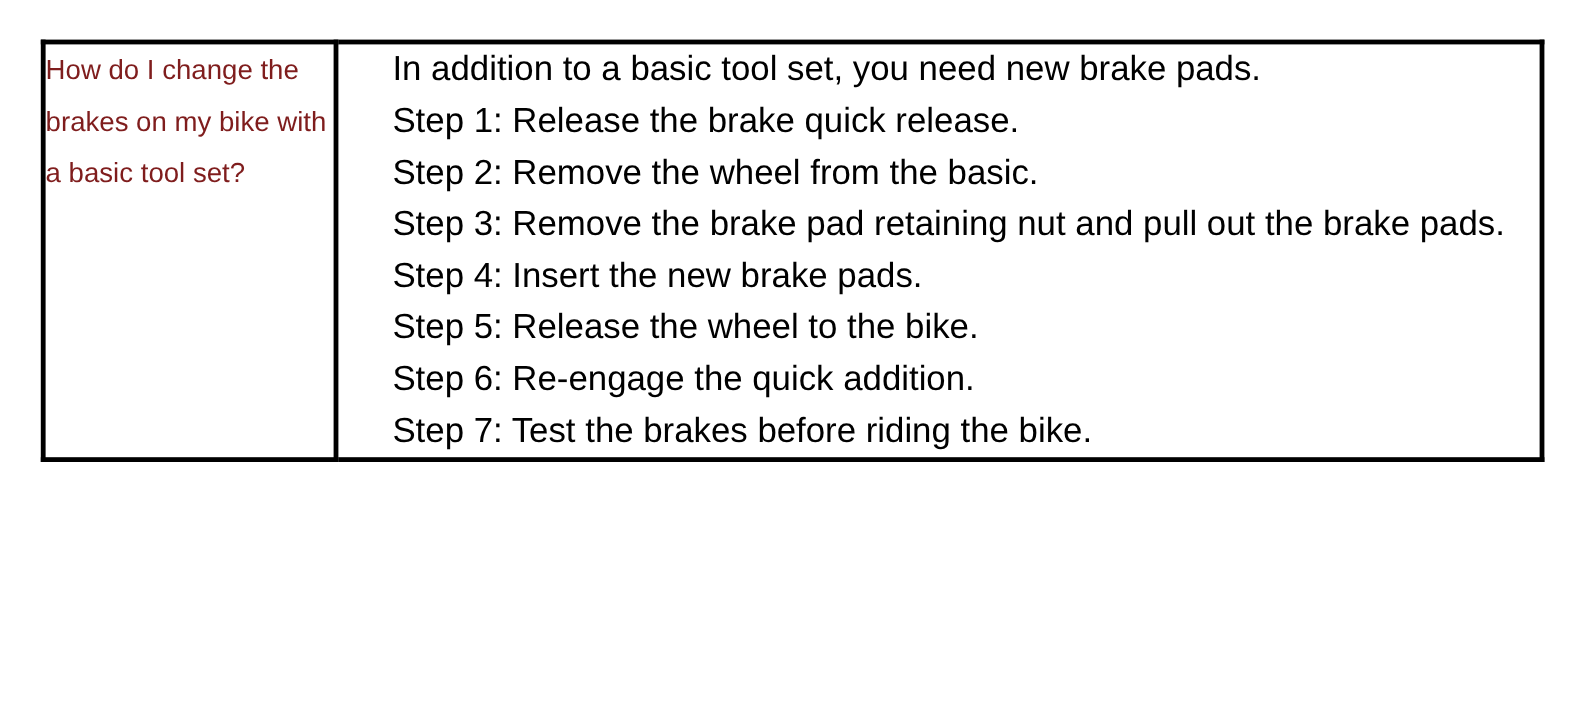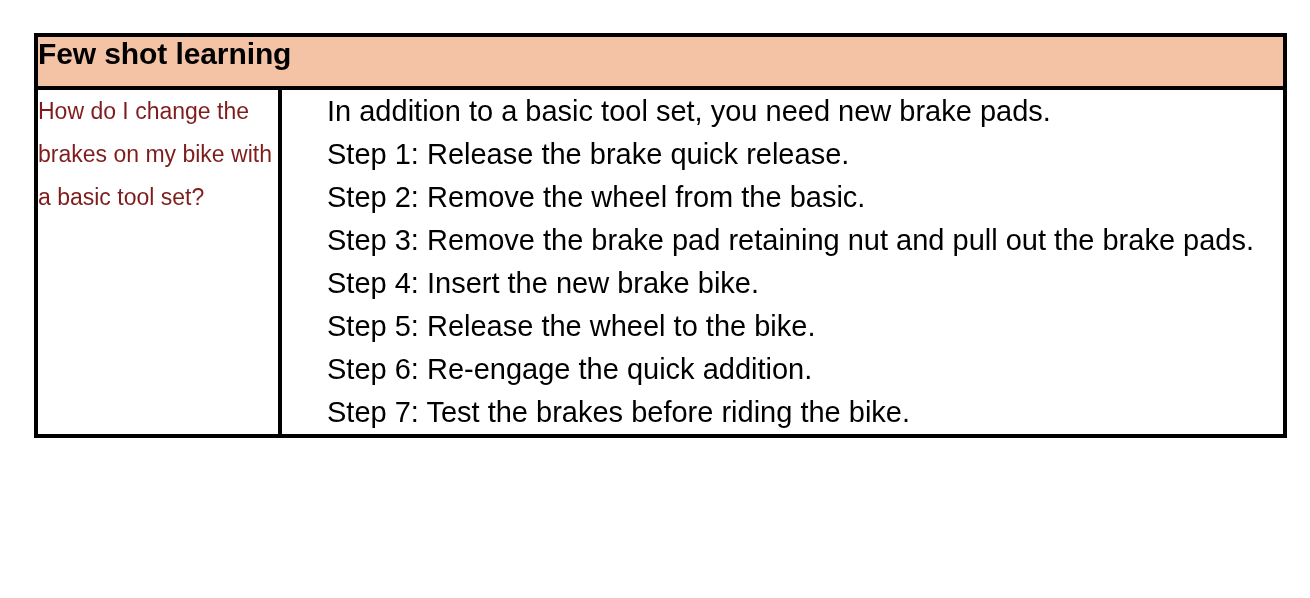--- a/index.html
+++ b/index.html
@@ -103,38 +103,33 @@
 <body>
 
 <div class="page">
 
   <table class="fs-table">
     <colgroup>
       <col class="col-user">
       <col class="col-resp">
     </colgroup>
     <tbody>
-      <tr>
-        <td class="title-cell" colspan="2">
-          <span class="title-text">Few shot learning</span>
-        </td>
-      </tr>
 
 
       <tr>
         <td class="user-cell">
           <div class="user-text">How do I change the brakes on my bike with a basic tool set?</div>
         </td>
         <td class="response-cell">
           <div class="response-text">
             <span class="response-line">In addition to a basic tool set, you need new brake pads.</span>
             <span class="response-line">Step 1: Release the brake quick release.</span>
             <span class="response-line">Step 2: Remove the wheel from the basic.</span>
             <span class="response-line">Step 3: Remove the brake pad retaining nut and pull out the brake pads.</span>
-            <span class="response-line">Step 4: Insert the new brake bike.</span>
+            <span class="response-line">Step 4: Insert the new brake pads.</span>
             <span class="response-line">Step 5: Release the wheel to the bike.</span>
             <span class="response-line">Step 6: Re-engage the quick addition.</span>
             <span class="response-line">Step 7: Test the brakes before riding the bike.</span>
           </div>
         </td>
       </tr>
     </tbody>
   </table>
 
 </div>

